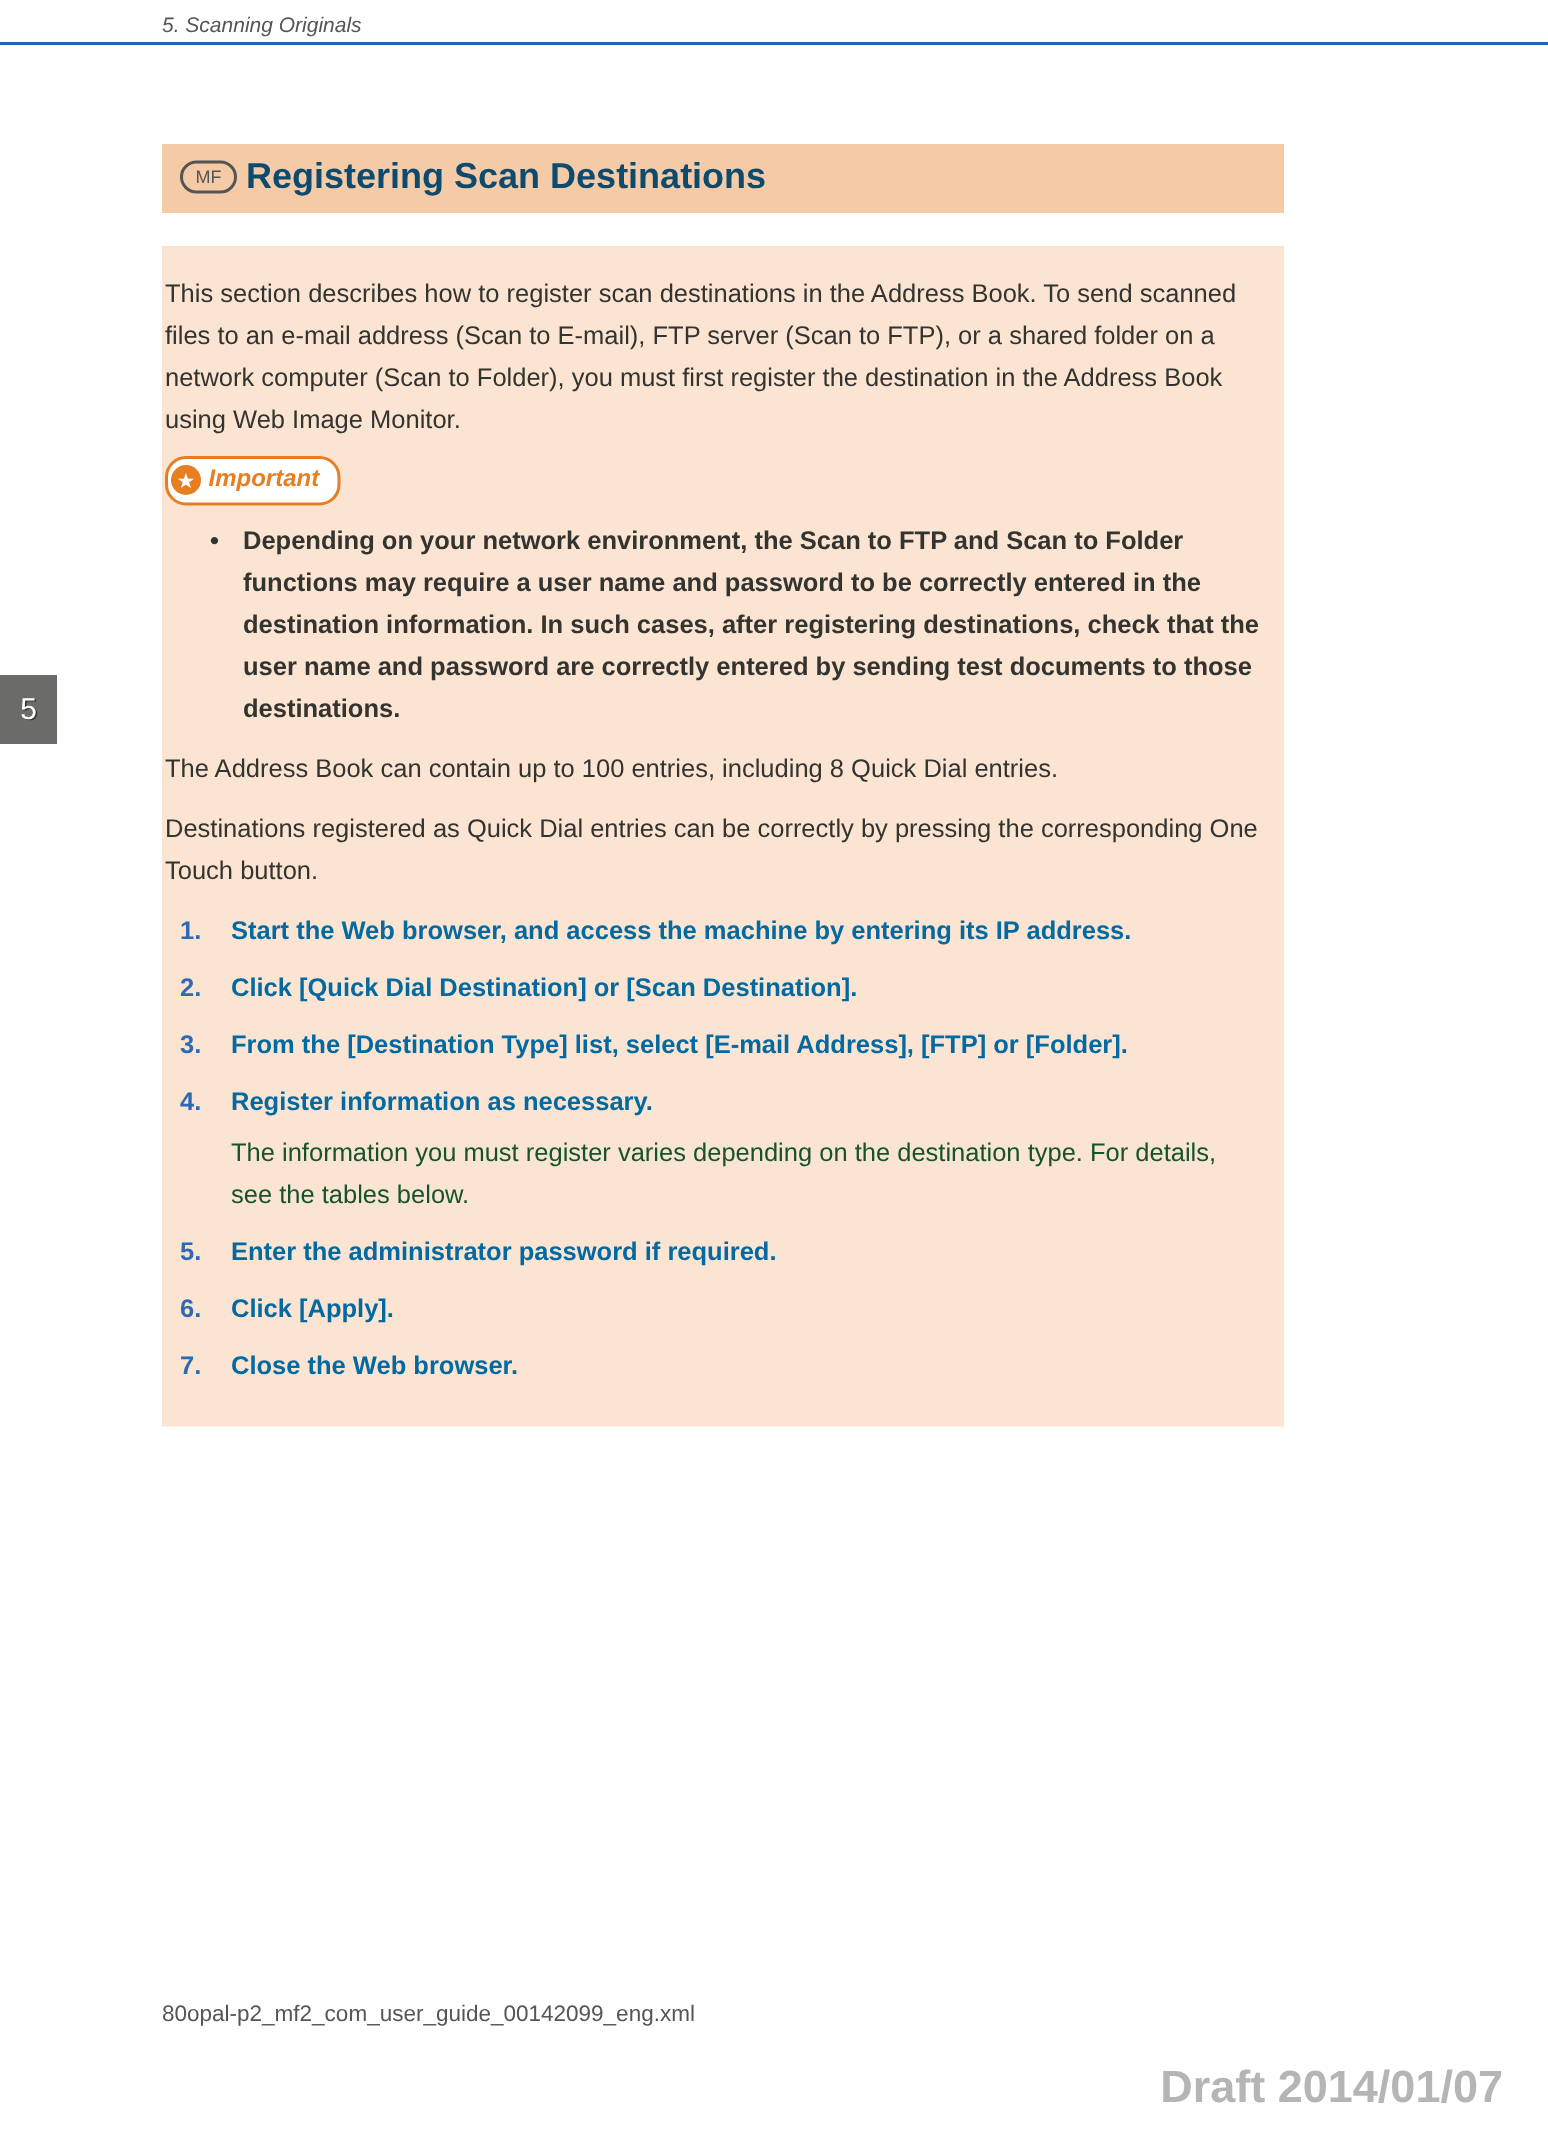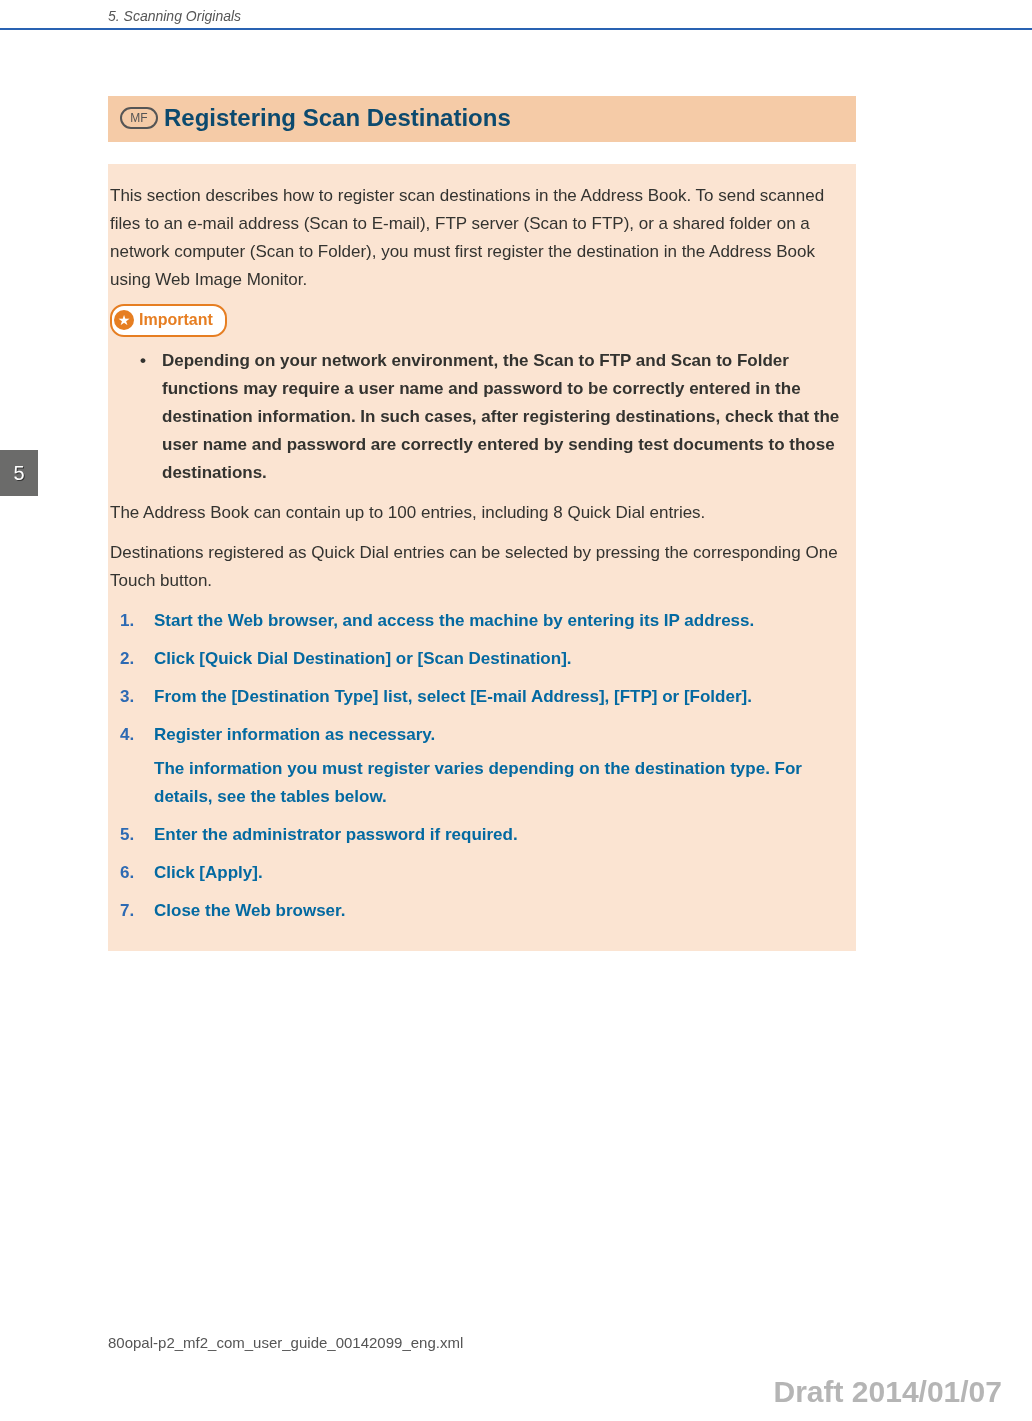--- a/index.html
+++ b/index.html
@@ -93,20 +93,21 @@
       align-items: center;
       justify-content: center;
       font-size: 14px;
       margin-right: 5px;
       line-height: 1;
     }
     .important-text {
       color: #e67e22;
       font-weight: bold;
       font-size: 16px;
+      font-style: italic;
     }
     .bullet-list {
       list-style: none;
       padding-left: 30px;
       margin-bottom: 12px;
     }
     .bullet-list li {
       position: relative;
       padding-left: 22px;
       margin-bottom: 10px;
@@ -141,22 +142,22 @@
       top: 0;
       font-weight: bold;
       color: #2d6ab3;
       font-size: 17px;
     }
     .step-title {
       font-weight: bold;
       color: #0369a1;
     }
     .step-sub {
-      font-weight: bold;
-      color: #0369a1;
+      font-weight: normal;
+      color: #14532d;
       margin-top: 6px;
     }
     .side-tab {
       position: absolute;
       left: 0;
       top: 450px;
       width: 38px;
       height: 46px;
       background: #6b6b6a;
       color: #fff;
@@ -205,21 +206,21 @@
     <div class="important-label">
       <span class="important-star">★</span>
       <span class="important-text">Important</span>
     </div>
 
     <ul class="bullet-list">
       <li>Depending on your network environment, the Scan to FTP and Scan to Folder functions may require a user name and password to be correctly entered in the destination information. In such cases, after registering destinations, check that the user name and password are correctly entered by sending test documents to those destinations.</li>
     </ul>
 
     <p class="plain-para">The Address Book can contain up to 100 entries, including 8 Quick Dial entries.</p>
-    <p class="plain-para">Destinations registered as Quick Dial entries can be selected by pressing the corresponding One Touch button.</p>
+    <p class="plain-para">Destinations registered as Quick Dial entries can be correctly by pressing the corresponding One Touch button.</p>
 
     <ol class="numbered-list">
       <li>
         <div class="step-title">Start the Web browser, and access the machine by entering its IP address.</div>
       </li>
       <li>
         <div class="step-title">Click [Quick Dial Destination] or [Scan Destination].</div>
       </li>
       <li>
         <div class="step-title">From the [Destination Type] list, select [E-mail Address], [FTP] or [Folder].</div>

